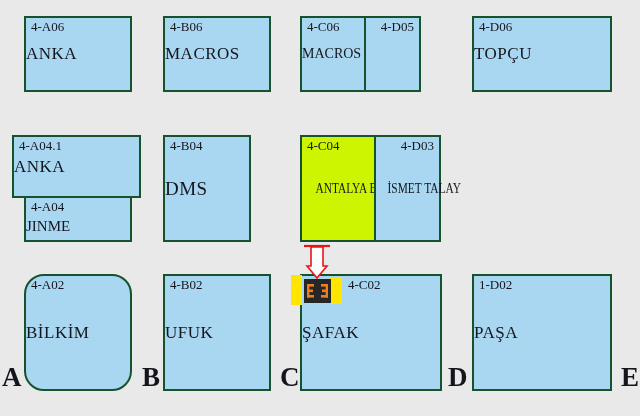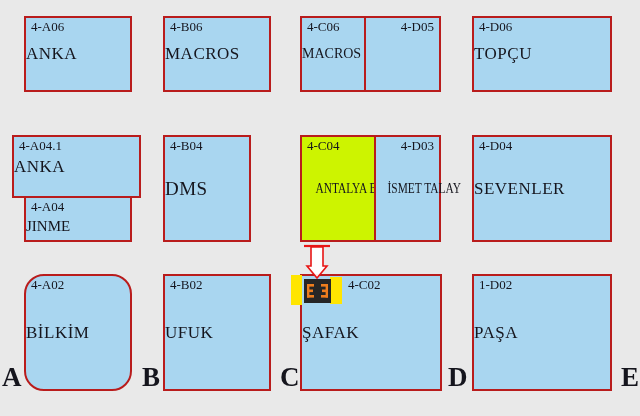--- a/index.html
+++ b/index.html
@@ -10,21 +10,21 @@
   .map{
     position:relative;
     width:640px;height:416px;
     background:#e9e9e9;
     overflow:hidden;
   }
   .booth{
     position:absolute;
     box-sizing:border-box;
     background:#a9d6f0;
-    border:2px solid #b91c1c;
+    border:2px solid #14532d;
     color:#15151d;
     text-decoration:underline;
   }
   .booth .inner{
     position:absolute;inset:0;
     display:flex;align-items:center;justify-content:flex-start;
   }
   .booth .code{
     position:absolute;top:1px;left:5px;
     font-size:13px;line-height:15px;
@@ -81,21 +81,21 @@
     <div class="inner">
         <span class="name">MACROS</span>
       </div>
   </div>
   <div class="booth" style="left:300px;top:16px;width:66px;height:76px;">
     <span class="code">4-C06</span>
     <div class="inner">
         <span class="name sm">MACROS</span>
       </div>
   </div>
-  <div class="booth" style="left:364px;top:16px;width:77px;height:76px;">
+  <div class="booth" style="left:364px;top:16px;width:57px;height:76px;">
     <span class="code right">4-D05</span>
   </div>
   <div class="booth" style="left:472px;top:16px;width:140px;height:76px;">
     <span class="code">4-D06</span>
     <div class="inner">
         <span class="name">TOPÇU</span>
       </div>
   </div>
 
   <div class="booth" style="left:12px;top:135px;width:129px;height:63px;">
@@ -119,26 +119,20 @@
   <div class="booth highlight" style="left:300px;top:135px;width:76px;height:107px;padding-left:8px;">
     <span class="code">4-C04</span>
     <div class="inner">
         <span class="name condensed">ANTALYA BORA</span>
       </div>
   </div>
   <div class="booth" style="left:374px;top:135px;width:67px;height:107px;">
     <span class="code right">4-D03</span>
     <div class="inner">
         <span class="name condensed">İSMET TALAY</span>
-      </div>
-  </div>
-  <div class="booth" style="left:472px;top:135px;width:140px;height:107px;">
-    <span class="code">4-D04</span>
-    <div class="inner">
-        <span class="name">SEVENLER</span>
       </div>
   </div>
 
   <div class="booth" style="left:24px;top:274px;width:108px;height:117px;border-radius:20px;">
     <span class="code">4-A02</span>
     <div class="inner">
         <span class="name">BİLKİM</span>
       </div>
   </div>
   <div class="booth" style="left:163px;top:274px;width:108px;height:117px;">

